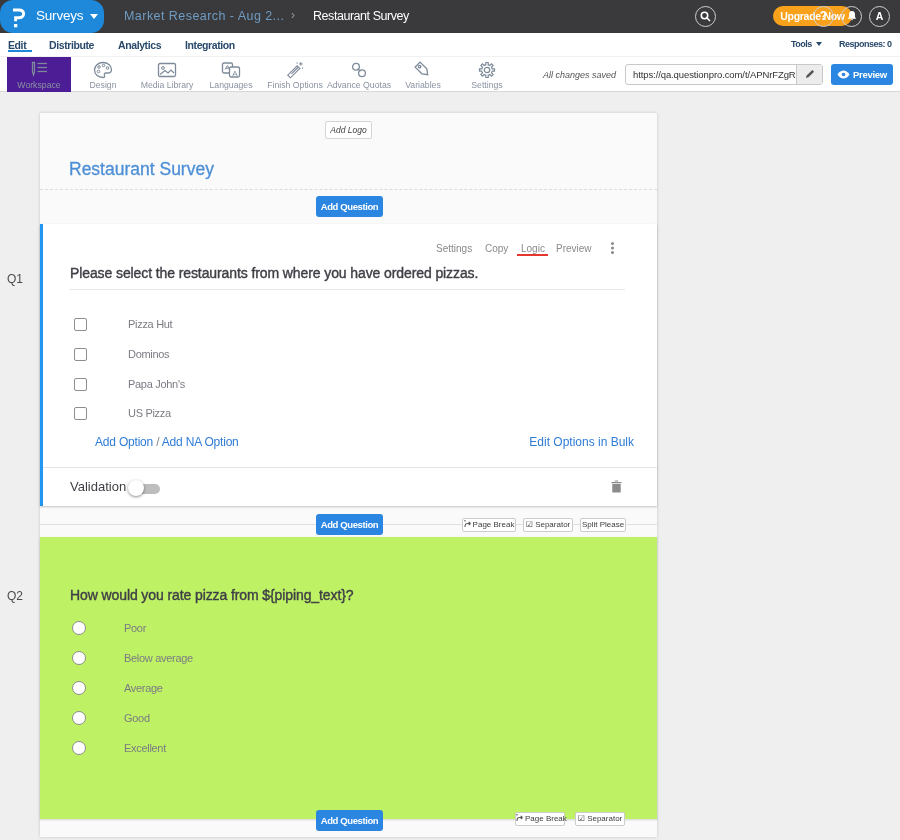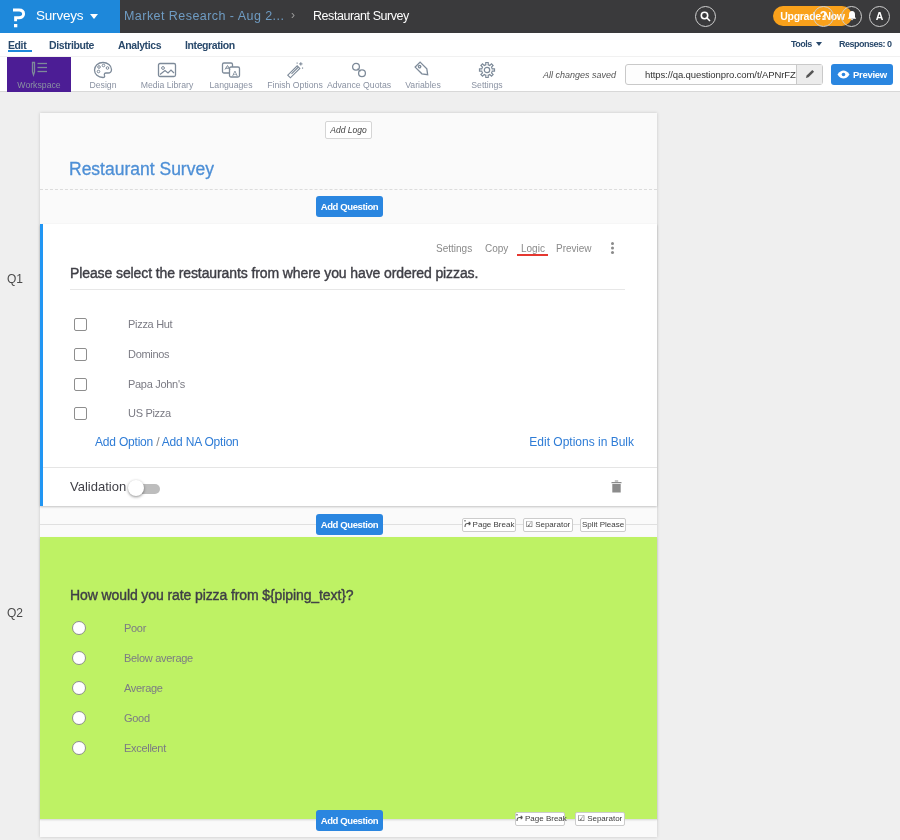--- a/index.html
+++ b/index.html
@@ -2,42 +2,42 @@
 <html><head>
 <meta charset="utf-8">
 <style>
   * { margin:0; padding:0; box-sizing:border-box; }
   html,body { width:900px; height:840px; overflow:hidden; font-family:"Liberation Sans",sans-serif; }
   body { position:relative; background:#efefef; }
   .abs { position:absolute; }
 
   
   .topbar { position:absolute; left:0; top:0; width:900px; height:33px; background:#3a3a3c; }
-  .logoarea { position:absolute; left:0; top:0; width:120px; height:33px; background:#1e88da; }
+  .logoarea { position:absolute; left:0; top:0; width:104px; height:33px; background:#1e88da;border-radius:13px; }
   .surveys { position:absolute; left:36px; top:8px; color:#fff; font-size:13.5px; letter-spacing:-0.2px; }
   .caret { display:inline-block; width:0; height:0; border-left:4.5px solid transparent; border-right:4.5px solid transparent; border-top:5px solid #fff; margin-left:7px; margin-bottom:1px; }
   .bc1 { position:absolute; left:124px; top:9px; font-size:12.5px; letter-spacing:0.45px; color:#6f9cc3; }
   .bcsep { position:absolute; left:291px; top:8px; font-size:12px; color:#9a9a9a; }
   .bc2 { position:absolute; left:313px; top:9px; font-size:12.5px; letter-spacing:-0.45px; color:#fdfdfd; }
   .circ { position:absolute; top:5.5px; width:21px; height:21px; border:1.5px solid #cfcfcf; border-radius:50%; color:#fff; text-align:center; }
   .upgrade { position:absolute; left:725px; top:6px; width:79px; height:20px; background:#f9a11b; border-radius:10px; color:#fff; font-size:10.5px; font-weight:bold; letter-spacing:-0.3px; text-align:center; line-height:20px;margin-left:48px; }
 
   
   .tabbar { position:absolute; left:0; top:33px; width:900px; height:23px; background:#fff; }
   .tab { position:absolute; top:6px; font-size:10.5px; font-weight:bold; letter-spacing:-0.4px; color:#29496b; white-space:nowrap; }
   .editline { position:absolute; left:8px; top:16.5px; width:24px; height:2px; background:#1e88da; }
 
   
   .toolbar { position:absolute; left:0; top:56px; width:900px; height:36px; background:#fff; border-top:1px solid #f1f1f1; border-bottom:1px solid #d8d8d8; }
   .tool { position:absolute; top:0; width:64px; height:35px; text-align:center; }
   .tool.active { background:#4c1d95; }
   .tool svg { margin-top:4px; }
   .tlabel { position:absolute; left:-20px; right:-20px; top:23px; font-size:8.7px; color:#8a92a2; }
   .saved { position:absolute; left:400px; top:13px; width:216px; text-align:right; font-size:9px; font-style:italic; color:#555; }
-  .urlbox { position:absolute; left:625px; top:7px; width:198px; height:21px; background:#fdfdfd; border:1px solid #c9c9c9; border-radius:3px; font-size:9.5px; letter-spacing:-0.1px; color:#333; line-height:19px; padding-left:19px; }
+  .urlbox { position:absolute; left:625px; top:7px; width:198px; height:21px; background:#fdfdfd; border:1px solid #c9c9c9; border-radius:3px; font-size:9.5px; letter-spacing:-0.1px; color:#333; line-height:19px; padding-left:7px; }
   .pencilbox { position:absolute; right:0; top:0; width:26px; height:19px; background:#ececec; border-left:1px solid #c9c9c9; text-align:center; }
   .previewbtn { position:absolute; left:831px; top:7px; width:62px; height:21px; background:#2a86e0; border-radius:3px; color:#fff; font-size:9.5px; font-weight:bold; letter-spacing:-0.3px; text-align:center; line-height:21px; }
 
   
   .qlabel { position:absolute; font-size:12px; letter-spacing:-0.2px; color:#4a4a4a; }
   .container { position:absolute; left:40px; top:113px; width:617px; height:724px; background:#fafafa; box-shadow:0 0 3px rgba(0,0,0,.18); }
 
   .addlogo { position:absolute; left:285px; top:8px; width:47px; height:18px; background:#fff; border:1px solid #d5d5d5; border-radius:2px; font-size:8.5px; color:#444; text-align:center; line-height:16px;font-style:italic; }
   .title { position:absolute; left:29px; top:46px; font-size:17.5px; color:#4d8fd6; -webkit-text-stroke:0.3px #4d8fd6; }
   .dash { position:absolute; left:0; top:76px; width:617px; border-top:1px dashed #dcdcdc; }
@@ -191,21 +191,21 @@
           <path d="M1 10 L1.8 7.2 L8 1 L10 3 L3.8 9.2 Z" fill="#555"></path>
         </svg></div>
   </div>
   <div class="previewbtn"><svg width="13" height="9" viewBox="0 0 13 9" style="vertical-align:-1px;margin-right:3px">
         <path d="M0.5 4.5 C2.5 1.5 4.5 0.5 6.5 0.5 C8.5 0.5 10.5 1.5 12.5 4.5 C10.5 7.5 8.5 8.5 6.5 8.5 C4.5 8.5 2.5 7.5 0.5 4.5 Z" fill="#fff"></path>
         <circle cx="6.5" cy="4.5" r="1.8" fill="#2a86e0"></circle>
       </svg>Preview</div>
 </div>
 
 <div class="qlabel" style="left:7px;top:272px">Q1</div>
-<div class="qlabel" style="left:7px;top:606px">Q2</div>
+<div class="qlabel" style="left:7px;top:589px">Q2</div>
 
 <div class="container">
   <div class="addlogo">Add Logo</div>
   <div class="title">Restaurant Survey</div>
   <div class="dash"></div>
   <div class="addq" style="left:276px;top:83px">Add Question</div>
 
   <div class="q1">
     <div class="qlinks" style="left:393px">Settings</div>
     <div class="qlinks" style="left:442px">Copy</div>

